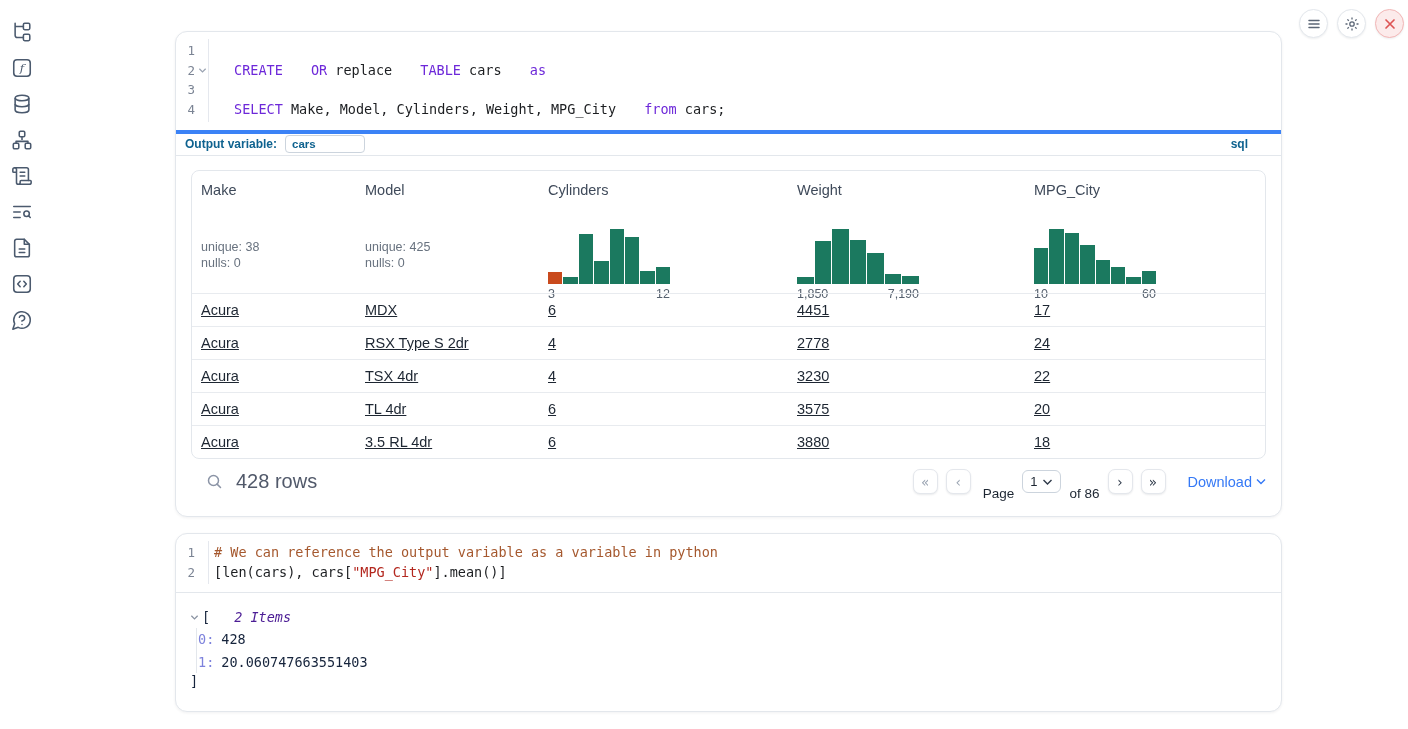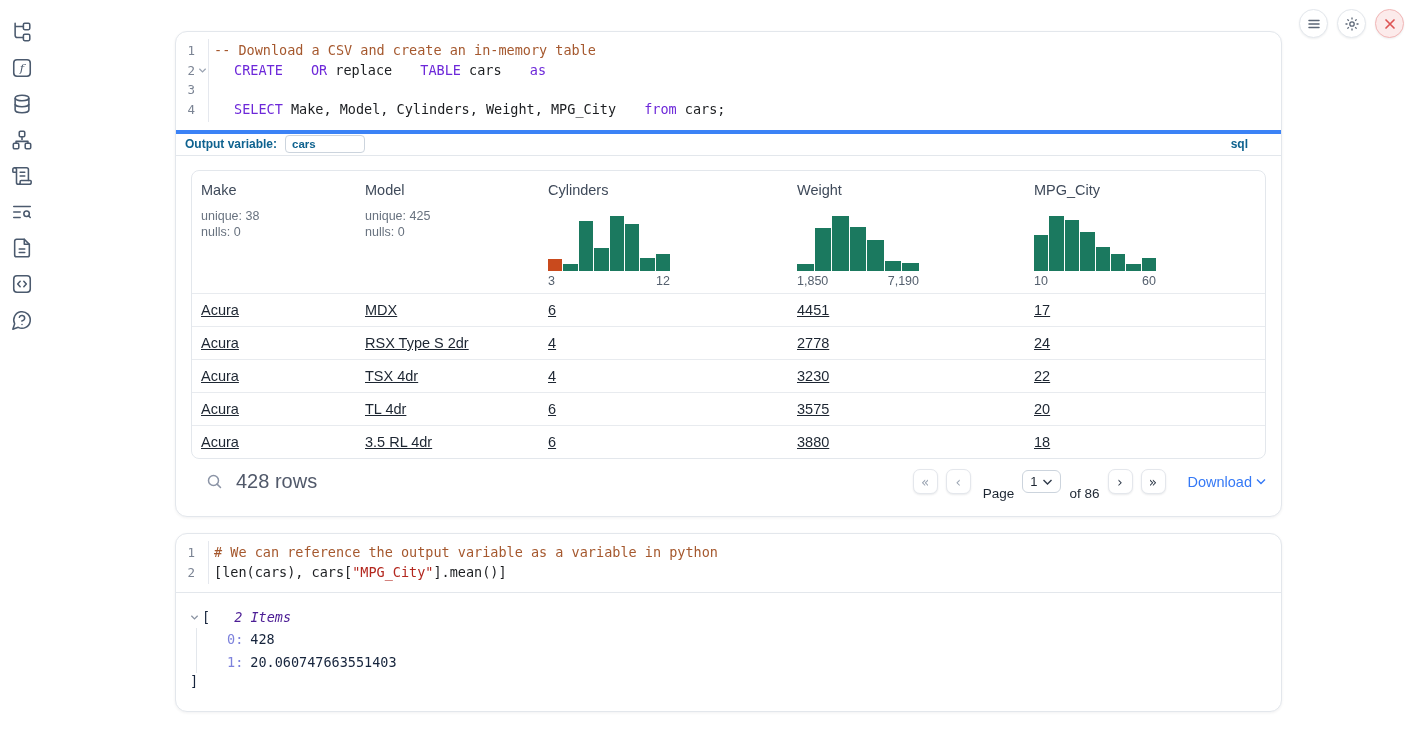--- a/index.html
+++ b/index.html
@@ -49,21 +49,21 @@
     border-radius:4px; font-family:"Liberation Sans",sans-serif; font-size:11.5px;
     font-weight:bold; color:#0e628f; padding:0 6px; outline:none; }
   .lang-badge { margin-left:auto; margin-right:33px; font-size:12px; font-weight:bold;
     color:#0e628f; }
 
   
   .table-wrap { margin:14px 15px 0 15px; border:1px solid #e3e7ec; border-radius:8px;
     overflow:hidden; }
   .tgrid { display:grid; grid-template-columns:164px 183px 249px 237px 1fr; }
   .thead { height:122px; }
-  .th-cell { padding:11px 0 0 9px; display:flex; flex-direction:column; }
+  .th-cell { padding:11px 0 0 9px; display:flex; flex-direction:column;gap:31px; }
   .th-label { font-size:14.5px; color:#3f4a5a; cursor:pointer; }
   .th-stats { margin-top:10px; font-size:12.5px; color:#68727f; line-height:16.5px; }
   .hist-block { margin-top:auto; margin-bottom:5px; width:122px; }
   .hist-bars { display:flex; align-items:flex-end; gap:1px; height:55px; }
   .hist-bar { flex:1; }
   .hist-axis { display:flex; justify-content:space-between; font-size:12.5px;
     color:#55606e; margin-top:3px; }
   .trow > div { border-top:1px solid #e8ebef; line-height:32px; height:33px;
     padding-left:9px; font-size:14.5px; color:#1d2632; white-space:nowrap; overflow:hidden;text-decoration:underline; }
 
@@ -85,21 +85,21 @@
   .download { margin-left:14px; display:flex; align-items:center; gap:4px;
     color:#3579f6; font-size:14.5px; cursor:pointer; }
 
   
   .tree { padding:15px 0 0 14px; font-family:"DejaVu Sans Mono", monospace;
     font-size:13.5px; color:#222f42; }
   .tree-head { display:flex; align-items:center; line-height:18px; }
   .tree-chevron { margin-right:3px; display:flex; cursor:pointer; }
   .tree-bracket { color:#16243c; }
   .tree-items-label { color:#4c1d95; font-style:italic; margin-left:24px; }
-  .tree-body { margin-left:6px; border-left:1px solid #e3e7ec; padding-left:30px; margin-top:2px; }
+  .tree-body { margin-left:6px; border-left:1px solid #e3e7ec; padding-left:1px; margin-top:2px; }
   .tree-entry { line-height:22.5px; }
   .tree-key { color:#7d82dc; }
   .tree-val { color:#16243c; margin-left:7px; }
 </style>
 </head>
 <body>
 
 <nav class="sidebar">
   <span class="side-icon">
     <svg viewBox="0 0 24 24" fill="none" stroke="currentColor" stroke-width="1.7" stroke-linecap="round" stroke-linejoin="round">
@@ -182,21 +182,20 @@
   </span>
 </div>
 
 <section class="cell" id="cell-sql">
   <div class="editor">
       <div class="code-line">
         <span class="gutter">
           <span class="lnum">1</span>
           <span class="fold"></span>
         </span>
-        <span class="code-text"><span class="tk-com">-- Download a CSV and create an in-memory table</span></span>
       </div>
       <div class="code-line">
         <span class="gutter">
           <span class="lnum">2</span>
           <span class="fold">
             <svg width="9" height="9" viewBox="0 0 10 10">
               <polyline points="1.5,3 5,6.5 8.5,3" fill="none" stroke="#9aa3b2" stroke-width="1.4"></polyline>
             </svg>
           </span>
         </span>

